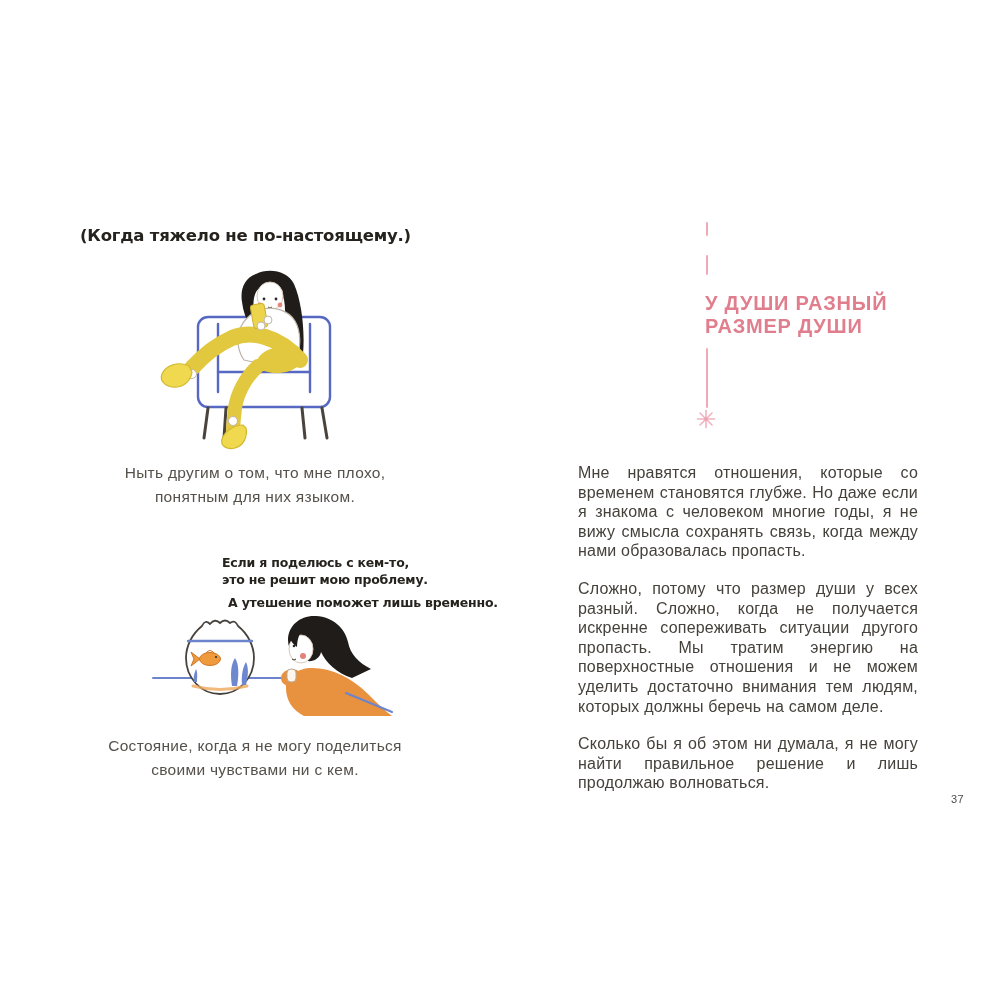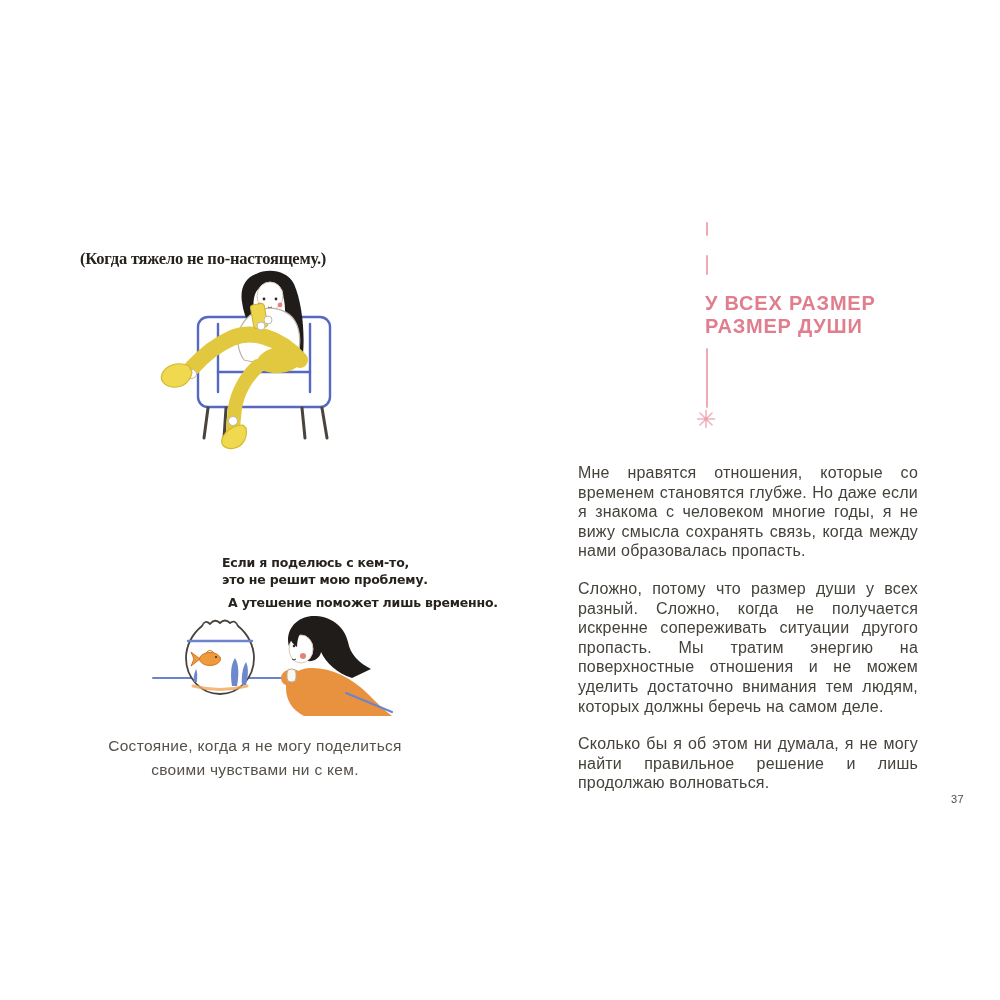--- a/index.html
+++ b/index.html
@@ -33,21 +33,21 @@
   }
   .pink-line{width:1.6px;left:706px;border-radius:1px;}
   .page-num{left:951px;top:793px;font-size:11px;color:#4c4c4c;letter-spacing:0.5px;text-align:right;}
   svg{display:block;}
 </style>
 </head>
 <body>
 
 <div class="spread">
 
-  <div class="abs hw hw-lg" style="left:80px;top:249px;font-family:Liberation Serif, serif;">(Когда тяжело не по-настоящему.)</div>
+  <div class="abs hw hw-lg" style="left:80px;top:226px;">(Когда тяжело не по-настоящему.)</div>
 
   <div class="abs" style="left:140px;top:256px;">
     <svg width="260" height="198" viewBox="0 0 260 198">
 
       <g stroke="#5668c1" stroke-width="2.4" fill="none" stroke-linecap="round">
         <rect x="58" y="61" width="132" height="90" rx="10"></rect>
         <path d="M78,68 L78,136"></path>
         <path d="M170,68 L170,136"></path>
         <path d="M78,116 L170,116"></path>
       </g>
@@ -84,20 +84,24 @@
 
       <circle cx="93" cy="165" r="4.5" fill="#ffffff" stroke="#c2b7a9" stroke-width="1"></circle>
       <path d="M103,169 C94,169 85,175 82,183 C80,190 87,194 95,192 C103,190 108,181 106,172 Z" fill="#f0d94e" stroke="#d2b92f" stroke-width="1.2"></path>
 
       <rect x="112" y="48" width="14" height="24" rx="3" fill="#ecd44d" stroke="#cdb232" stroke-width="1" transform="rotate(-10 119 60)"></rect>
       <circle cx="121" cy="70" r="4" fill="#ffffff" stroke="#c2b7a9" stroke-width="1"></circle>
       <circle cx="128" cy="64" r="4" fill="#ffffff" stroke="#c2b7a9" stroke-width="1"></circle>
     </svg>
   </div>
 
+  <div class="abs cap" style="left:85px;top:461px;width:340px;">
+    <div>Ныть другим о том, что мне плохо,</div>
+    <div>понятным для них языком.</div>
+  </div>
 
 
   <div class="abs hw hw-sm" style="left:222px;top:554px;">
     <div>Если я поделюсь с кем-то,</div>
     <div>это не решит мою проблему.</div>
     <div style="padding-left:6px;margin-top:6px;">А утешение поможет лишь временно.</div>
   </div>
 
   <div class="abs" style="left:140px;top:598px;">
     <svg width="320" height="125" viewBox="0 0 320 125">
@@ -143,21 +147,21 @@
 
   <div class="abs cap" style="left:85px;top:734px;width:340px;">
     <div>Состояние, когда я не могу поделиться</div>
     <div>своими чувствами ни с кем.</div>
   </div>
 
   <div class="abs pink-line" style="top:222px;height:14px;background:#efaab6;"></div>
   <div class="abs pink-line" style="top:255px;height:20px;background:#efaab6;"></div>
 
   <div class="abs chapter-title" style="color:#e17e8e;">
-    <div>У ВСЕХ РАЗМЕР</div>
+    <div>У ДУШИ РАЗНЫЙ</div>
     <div>РАЗМЕР ДУШИ</div>
   </div>
 
   <div class="abs pink-line" style="top:348px;height:60px;background:#efaab6;"></div>
 
   <div class="abs" style="left:695px;top:408px;">
     <svg width="22" height="22" viewBox="0 0 22 22">
       <g stroke="#f0b3bf" stroke-width="1.6" stroke-linecap="round">
         <path d="M11,2.5 L11,19.5"></path>
         <path d="M2.5,11 L19.5,11"></path>

